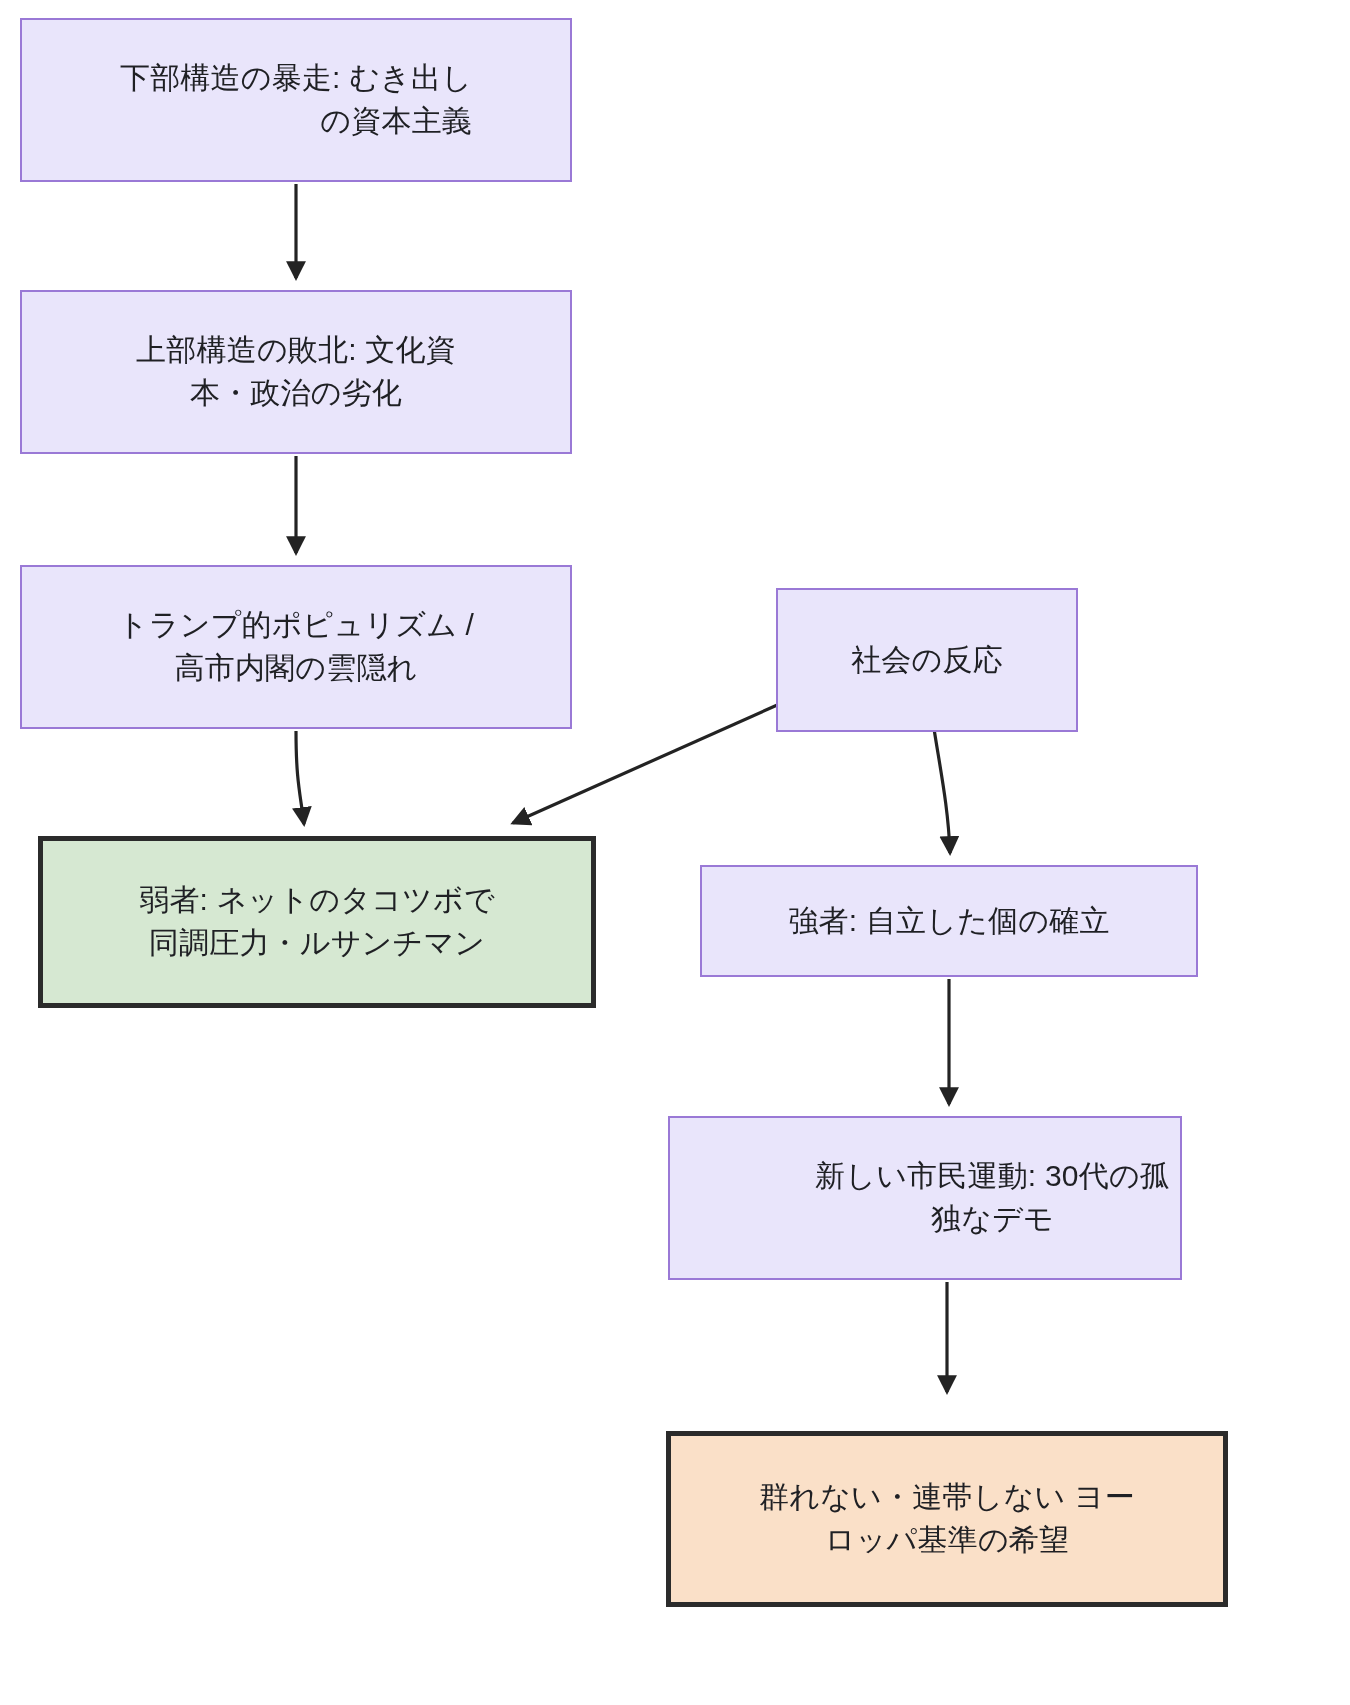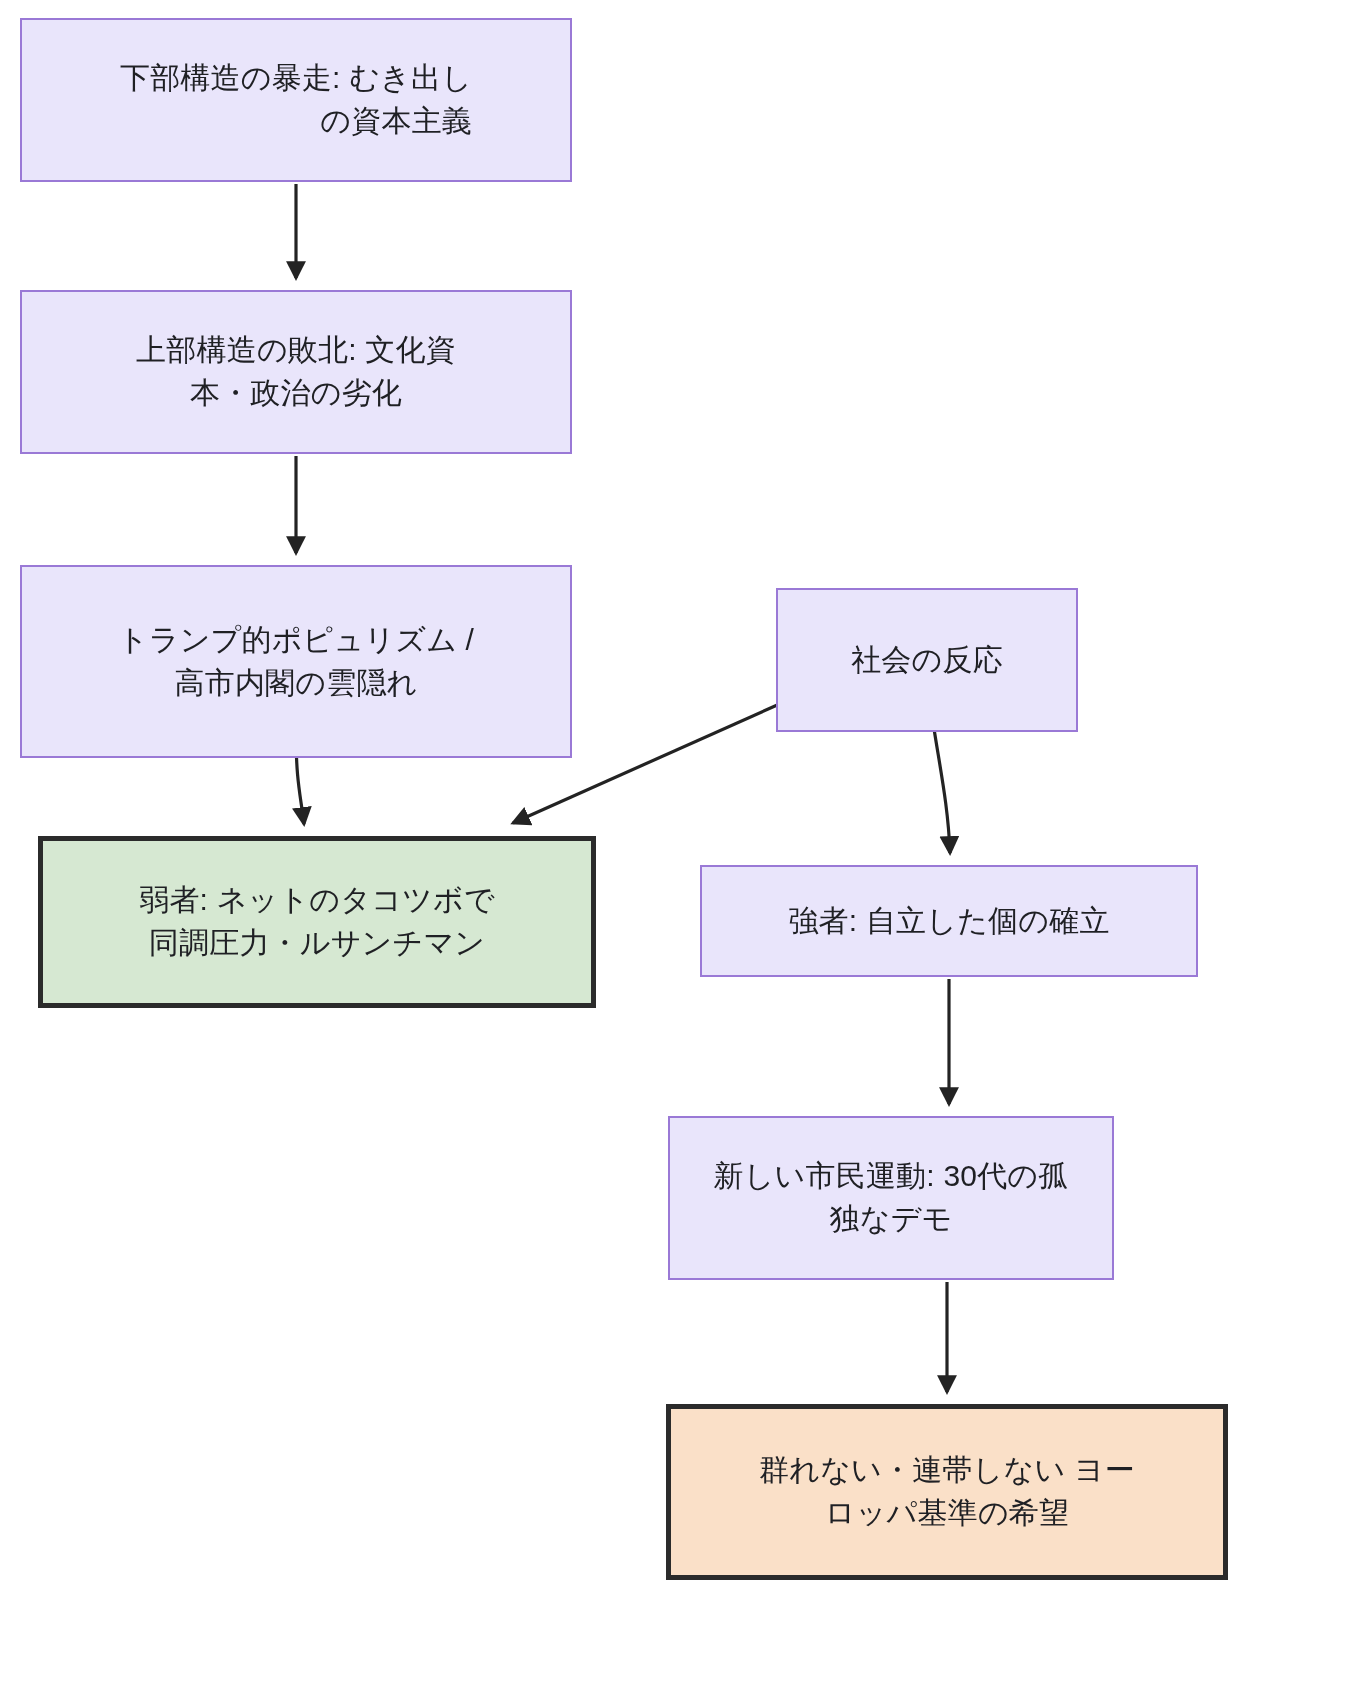--- a/index.html
+++ b/index.html
@@ -45,20 +45,21 @@
     background: #e9e5fb;
     border: 2.5px solid #9a79d6;
   }
   .node-weak {
     background: #d6e8d2;
     border: 5px solid #2b2b2b;
   }
   .node-hope {
     background: #fae0c8;
     border: 5px solid #2b2b2b;
+    margin-top: 27px;
   }
   .node-label {
     display: block;
     white-space: pre-line;
   }
 </style>
 </head>
 <body>
 
 <div id="canvas">
@@ -88,39 +89,39 @@
   <div class="node node-process" style="left: 20px; top: 18px; width: 552px; height: 164px; text-align: right;">
     <span class="node-label">下部構造の暴走: むき出し
 の資本主義</span>
   </div>
 
   <div class="node node-process" style="left: 20px; top: 290px; width: 552px; height: 164px;">
     <span class="node-label">上部構造の敗北: 文化資
 本・政治の劣化</span>
   </div>
 
-  <div class="node node-process" style="left: 20px; top: 565px; width: 552px; height: 193px;">
+  <div class="node node-process" style="left: 20px; top: 565px; width: 552px; height: 164px;">
     <span class="node-label">トランプ的ポピュリズム /
 高市内閣の雲隠れ</span>
   </div>
 
   <div class="node node-weak" style="left: 38px; top: 836px; width: 558px; height: 172px;">
     <span class="node-label">弱者: ネットのタコツボで
 同調圧力・ルサンチマン</span>
   </div>
 
   <div class="node node-process" style="left: 776px; top: 588px; width: 302px; height: 144px;">
     <span class="node-label">社会の反応</span>
   </div>
 
   <div class="node node-process" style="left: 700px; top: 865px; width: 498px; height: 112px;">
     <span class="node-label">強者: 自立した個の確立</span>
   </div>
 
-  <div class="node node-process" style="left: 668px; top: 1116px; width: 446px; height: 164px;">
+  <div class="node node-process" style="left: 668px; top: 1116px; width: 514px; height: 164px; justify-content: flex-end;">
     <span class="node-label">新しい市民運動: 30代の孤
 独なデモ</span>
   </div>
 
   <div class="node node-hope" style="left: 666px; top: 1404px; width: 562px; height: 176px;">
     <span class="node-label">群れない・連帯しない ヨー
 ロッパ基準の希望</span>
   </div>
 
 </div>

